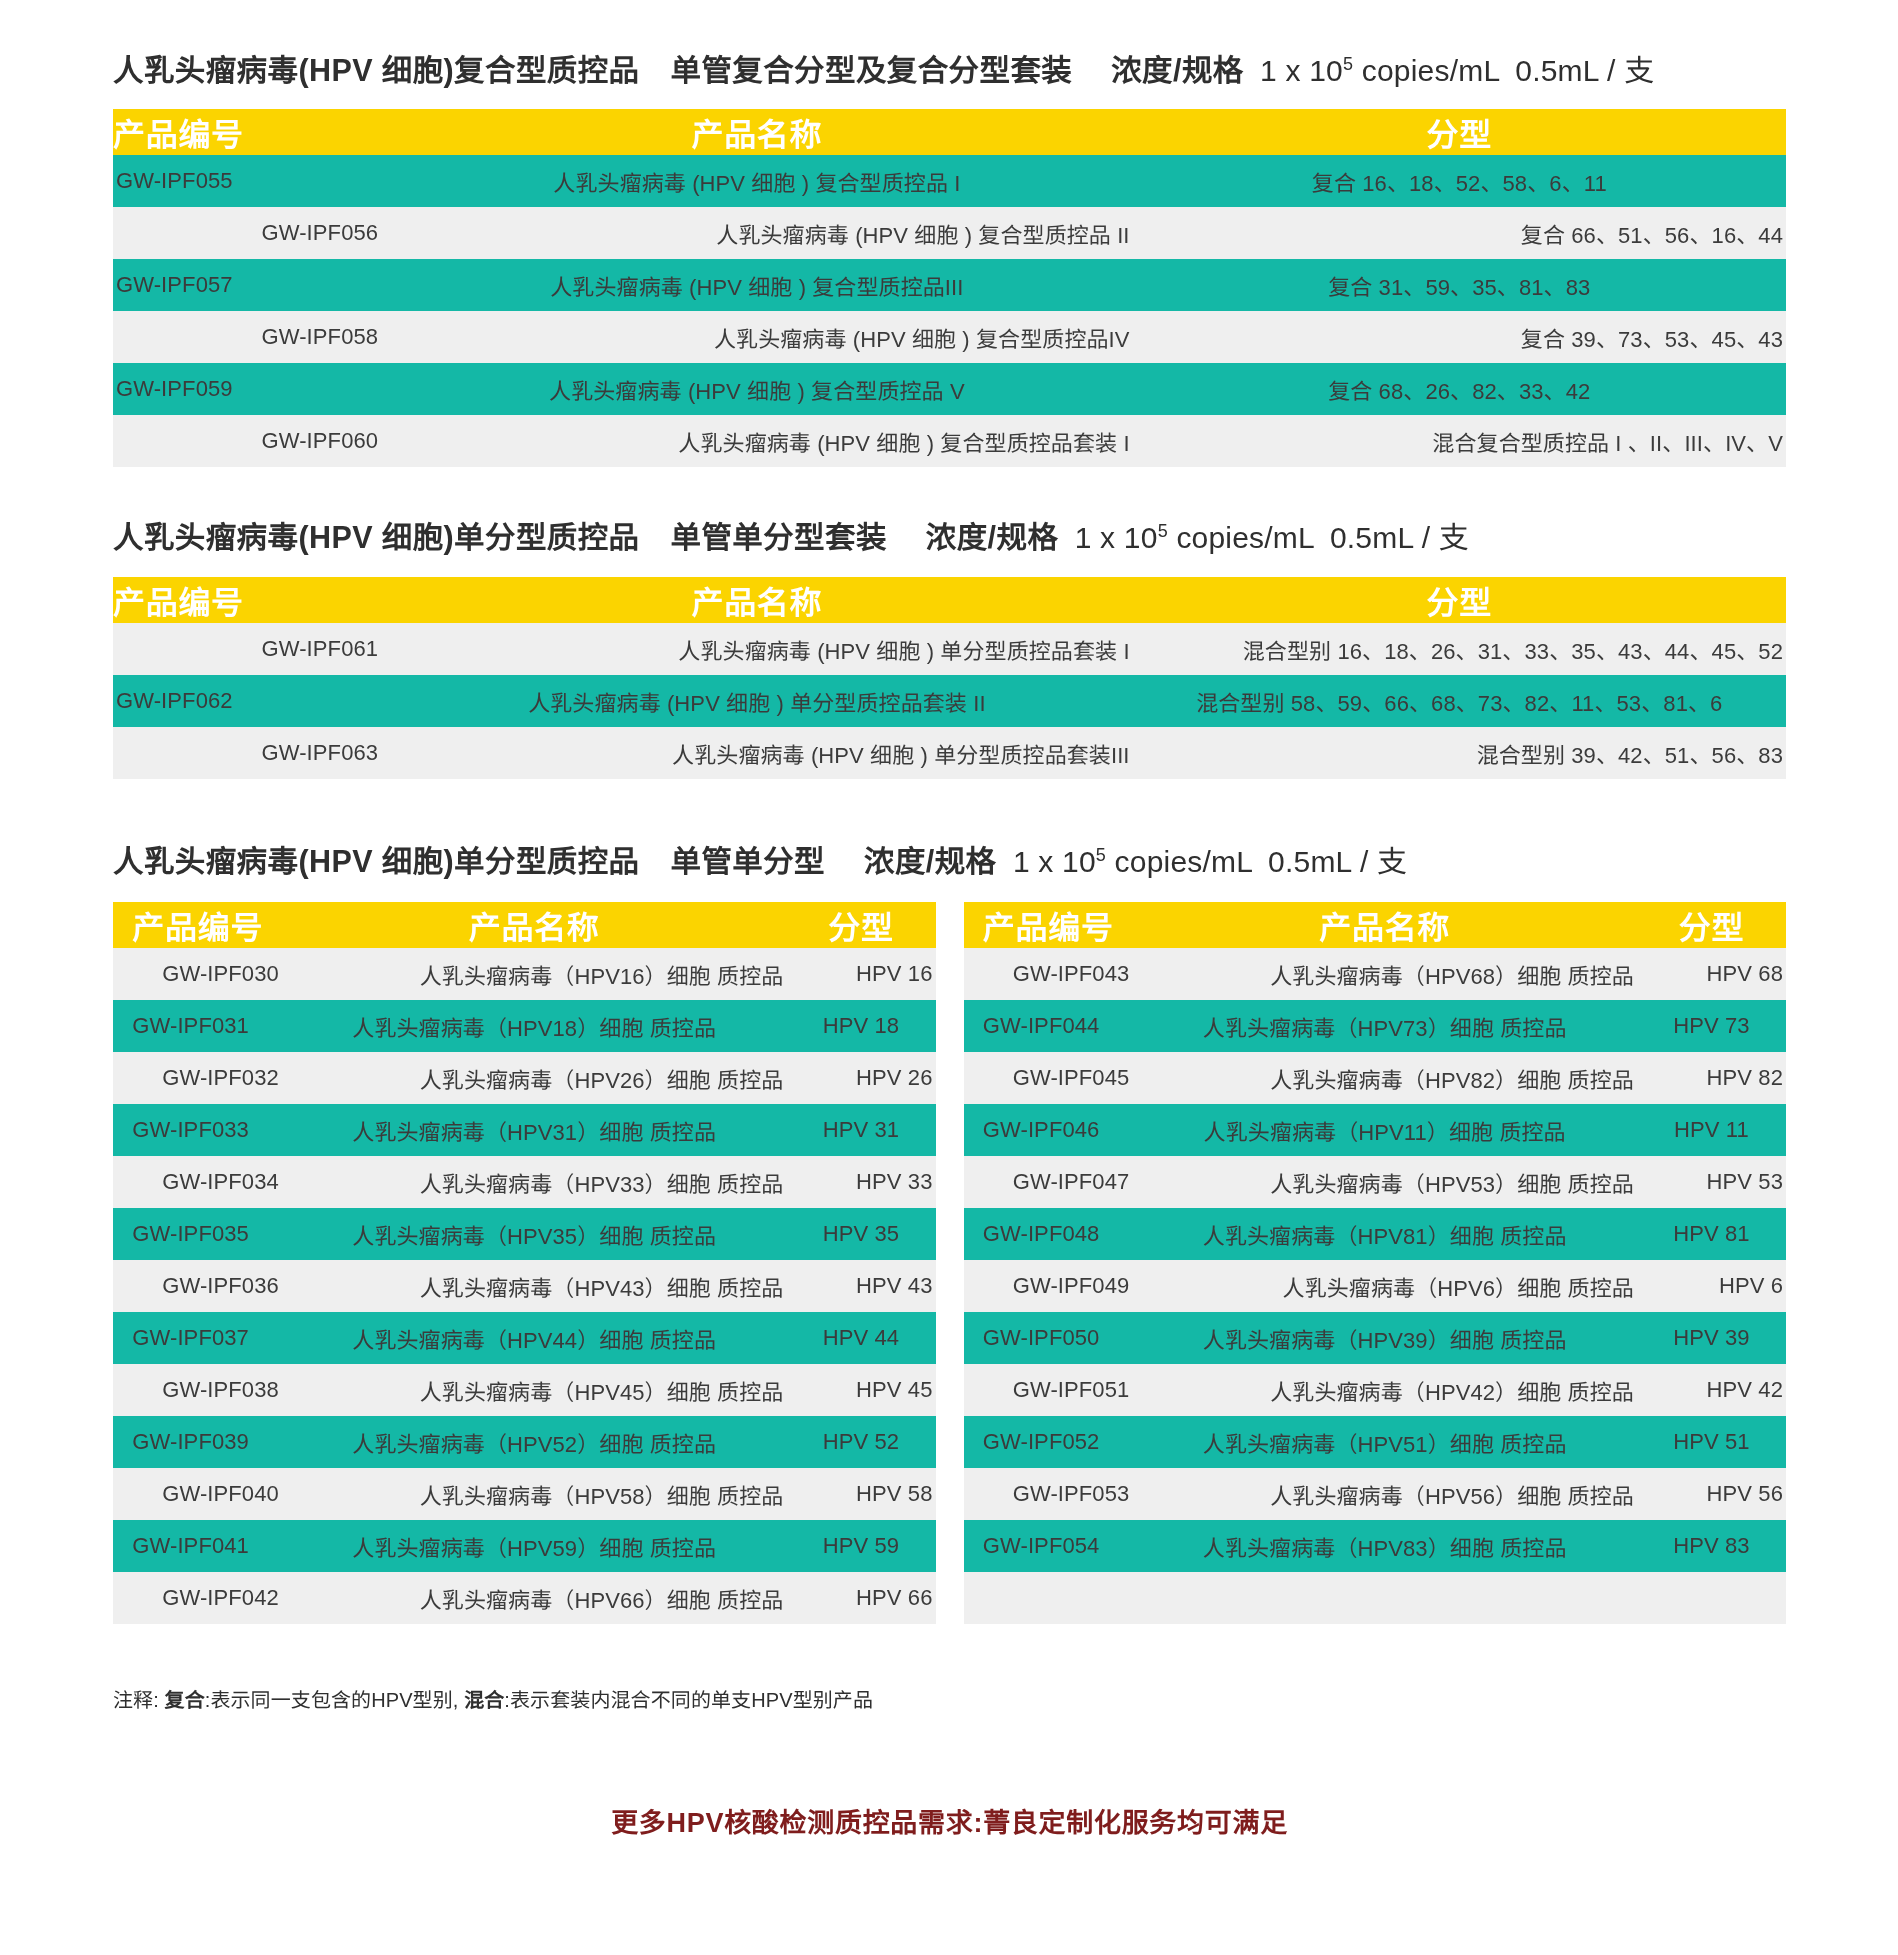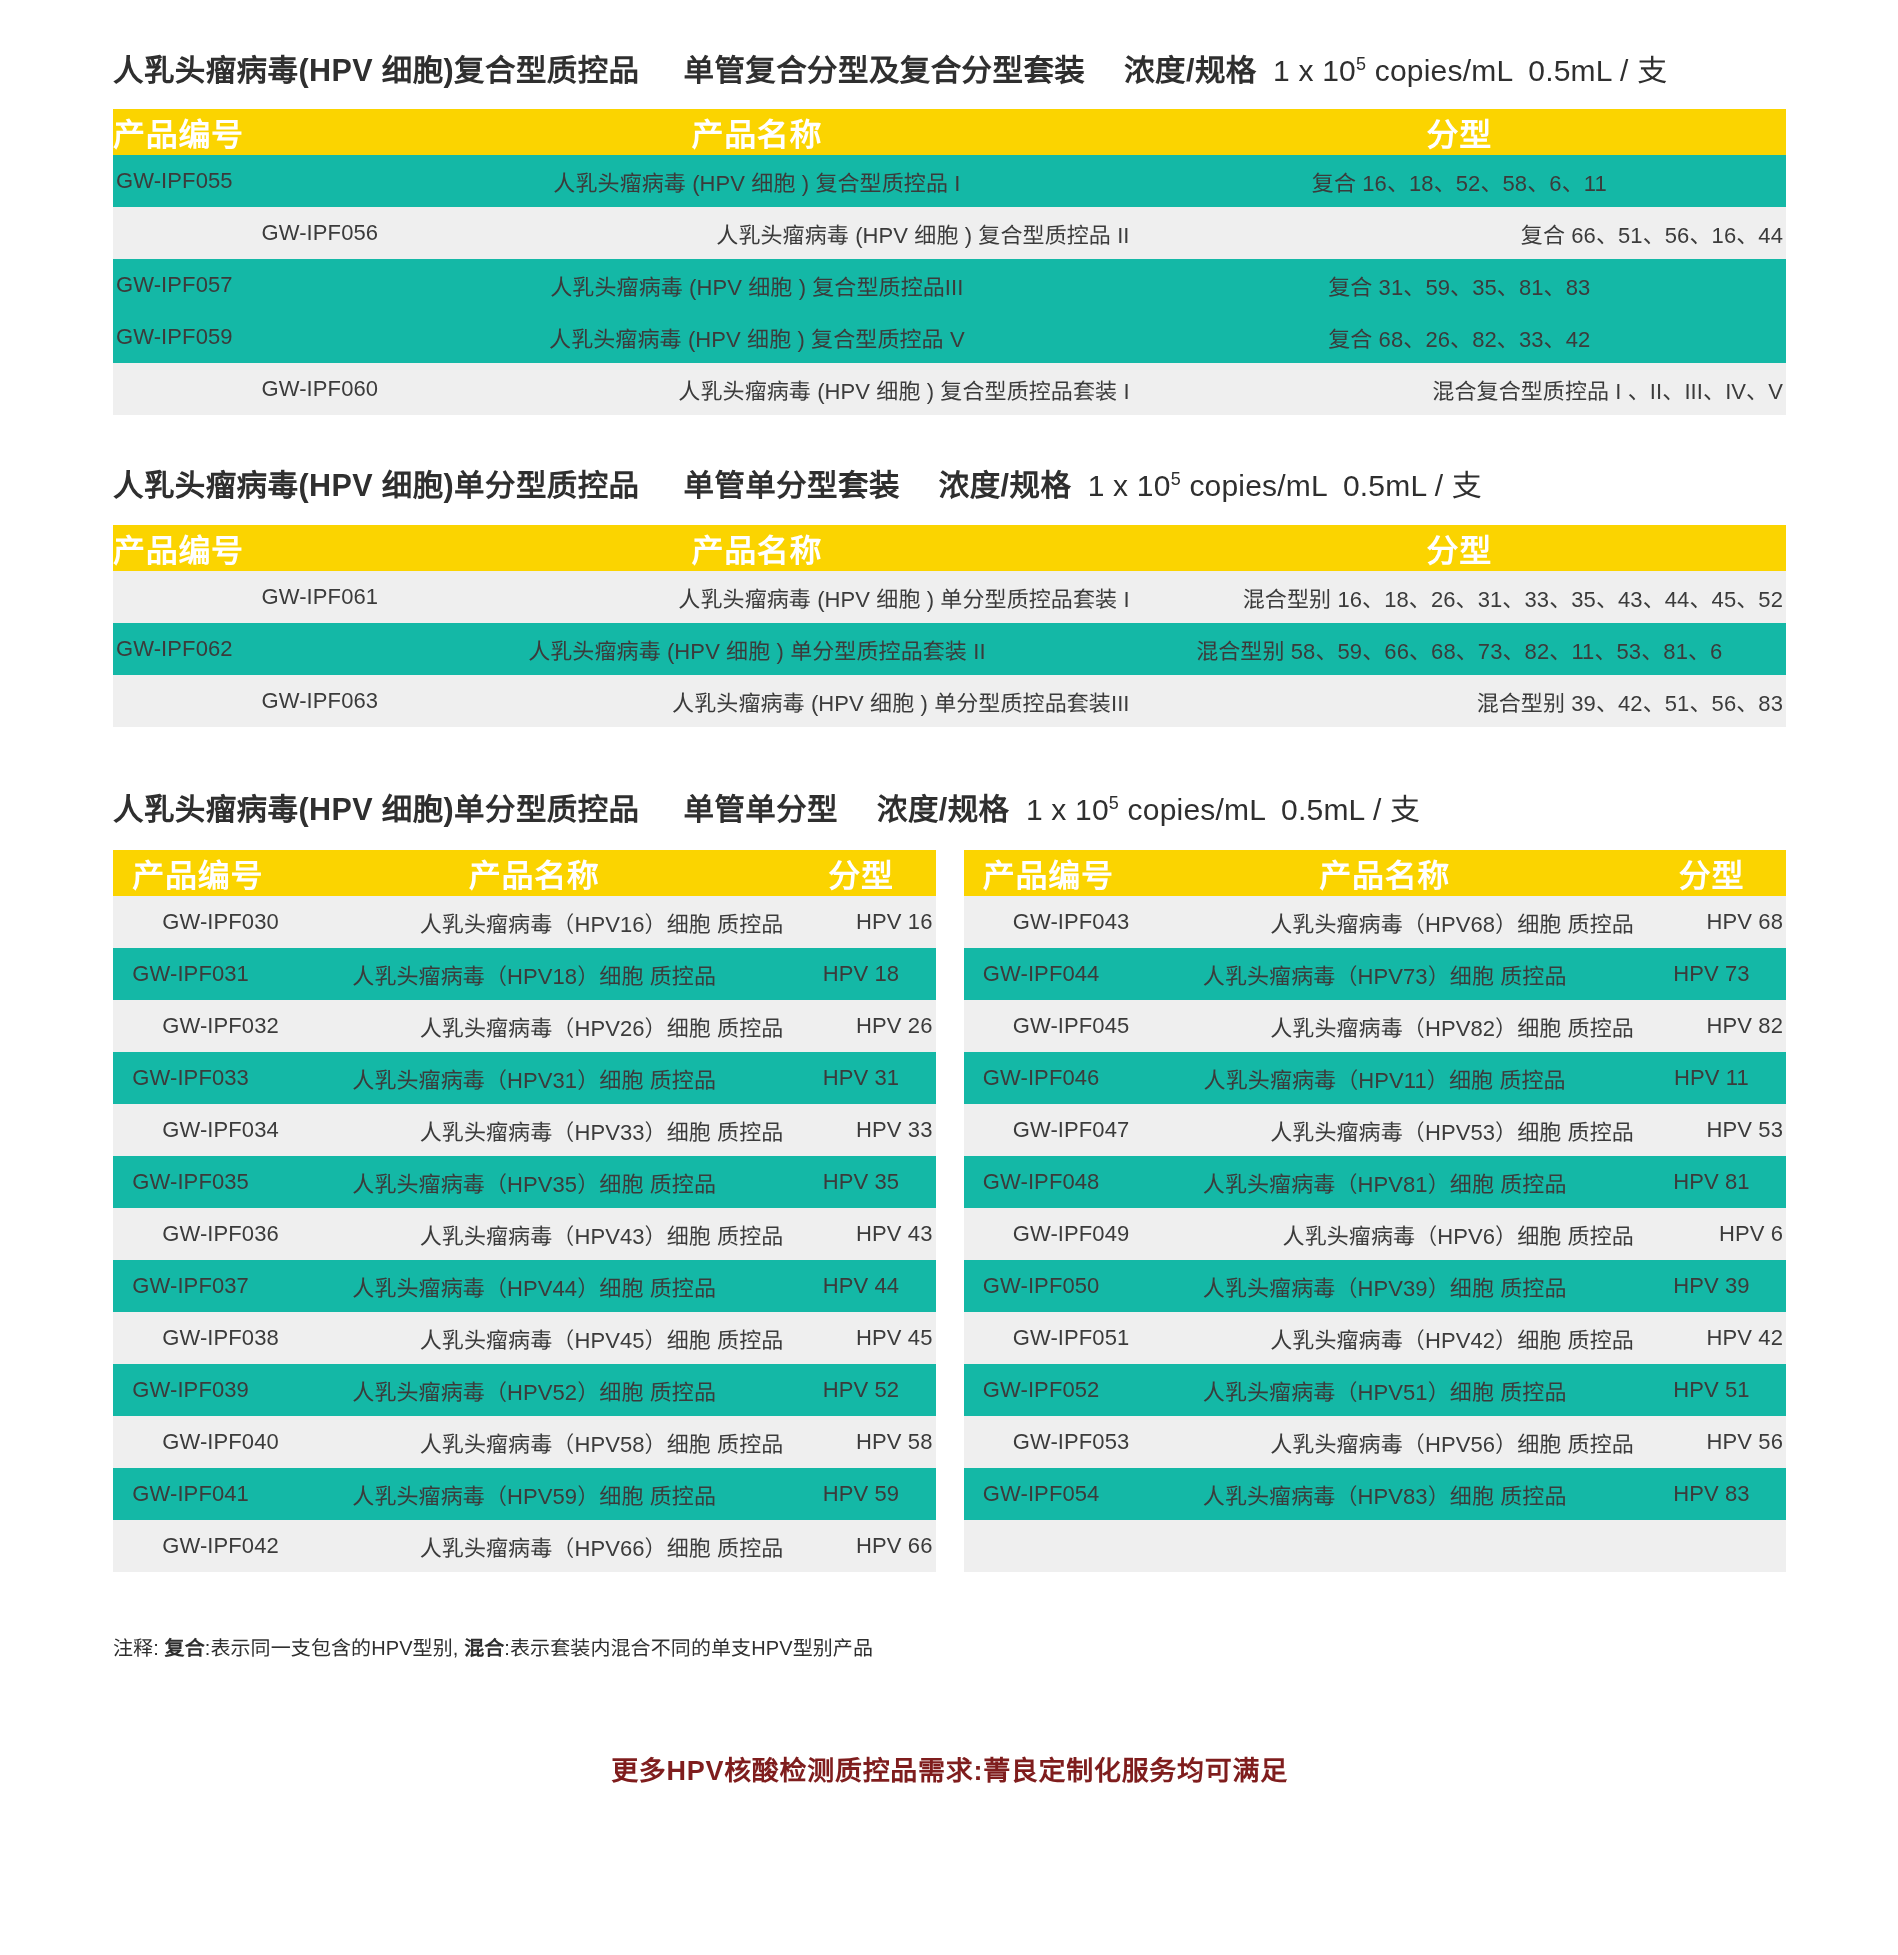--- a/index.html
+++ b/index.html
@@ -30,21 +30,21 @@
   .section-heading {
     display: flex;
     align-items: baseline;
     font-size: 30.5px;
     font-weight: bold;
     color: #2f2f2f;
     letter-spacing: 0.4px;
     white-space: nowrap;
   }
   .sh-title { font-weight: bold; }
-  .sh-sub   { font-weight: bold; margin-left: 44px; }
+  .sh-sub   { font-weight: bold; margin-left: 31px; }
   .sh-speclabel { font-weight: bold; margin-left: 39px; }
   .sh-specval {
     font-weight: normal;
     margin-left: 16.4px;
     font-size: 30px;
     letter-spacing: 0.2px;
   }
   .sh-specval sup {
     font-size: 18px;
     vertical-align: super;
@@ -165,20 +165,25 @@
         <tr class="stripe">
             <td class="c-code">GW-IPF056</td>
             <td class="c-name">人乳头瘤病毒 (HPV 细胞 ) 复合型质控品 II</td>
             <td class="c-type">复合 66、51、56、16、44</td>
           </tr>
         <tr class="plain">
             <td class="c-code">GW-IPF057</td>
             <td class="c-name">人乳头瘤病毒 (HPV 细胞 ) 复合型质控品III</td>
             <td class="c-type">复合 31、59、35、81、83</td>
           </tr>
+        <tr class="stripe">
+            <td class="c-code">GW-IPF058</td>
+            <td class="c-name">人乳头瘤病毒 (HPV 细胞 ) 复合型质控品IV</td>
+            <td class="c-type">复合 39、73、53、45、43</td>
+          </tr>
         <tr class="plain">
             <td class="c-code">GW-IPF059</td>
             <td class="c-name">人乳头瘤病毒 (HPV 细胞 ) 复合型质控品 V</td>
             <td class="c-type">复合 68、26、82、33、42</td>
           </tr>
         <tr class="stripe">
             <td class="c-code">GW-IPF060</td>
             <td class="c-name">人乳头瘤病毒 (HPV 细胞 ) 复合型质控品套装 I</td>
             <td class="c-type">混合复合型质控品 I 、II、III、IV、V</td>
           </tr>

